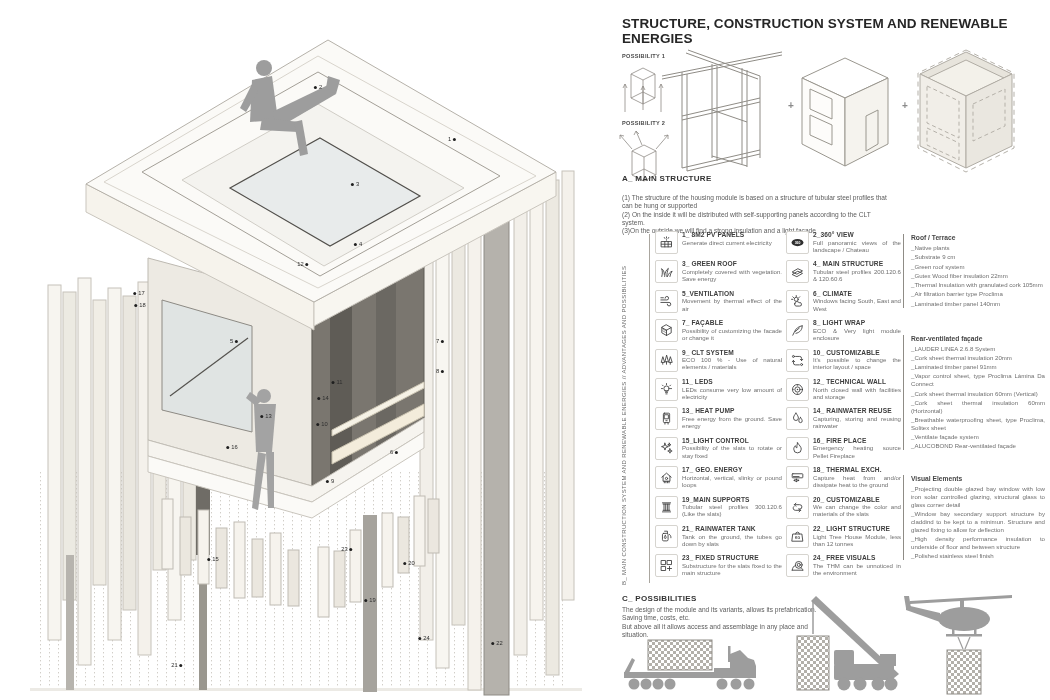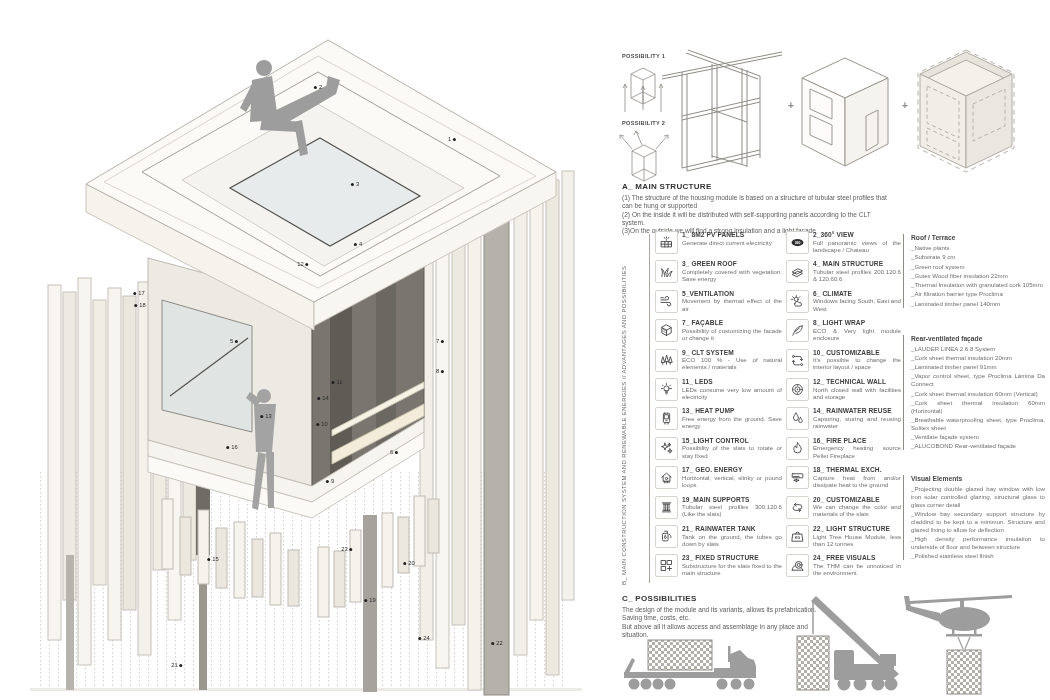--- a/index.html
+++ b/index.html
@@ -235,20 +235,21 @@
           <span class="num">23</span>
           <span class="dot"></span>
         </div>
         <div class="callout" style="left: 424px; top: 638px;">
           <span class="dot"></span>
           <span class="num">24</span>
         </div>
       </div>
   </div>
 
+  <div class="abs title">STRUCTURE, CONSTRUCTION SYSTEM AND RENEWABLE ENERGIES</div>
 
   <div class="abs poss-label" style="left:622px;top:53px;">POSSIBILITY 1</div>
   <svg class="abs" style="left:620px;top:62px;" width="46" height="54" viewBox="0 0 46 54">
     <g fill="none" stroke="#8f8c86" stroke-width=".8">
       <polygon points="23,6 35,12 23,18 11,12"></polygon>
         <polygon points="23,30 35,36 23,42 11,36"></polygon>
       <line x1="11" y1="12" x2="11" y2="36"></line>
         <line x1="35" y1="12" x2="35" y2="36"></line>
         <line x1="23" y1="18" x2="23" y2="42"></line>
       <line x1="5" y1="50" x2="5" y2="22"></line>
@@ -317,21 +318,21 @@
       <polygon points="51,48 97,26 97,98 51,120" fill="#eae7e0"></polygon>
       <g fill="none" stroke="#b5b1a9" stroke-dasharray="4 3">
         <polygon points="12,38 44,53 44,90 12,75"></polygon>
         <polygon points="12,80 44,95 44,112 12,97"></polygon>
         <polygon points="58,56 90,41 90,78 58,93"></polygon>
         <polygon points="51,2 99,25 99,100 51,124 3,100 3,25" stroke-dasharray="5 4"></polygon>
       </g>
     </g>
   </svg>
 
-  <div class="abs h-sec" style="left:622px;top:182px;">A_ MAIN STRUCTURE</div>
+  <div class="abs h-sec" style="left:622px;top:174px;">A_ MAIN STRUCTURE</div>
   <div id="para-a" class="abs para" style="left:622px;top:194px;width:272px;">
       <div>(1) The structure of the housing module is based on a structure of tubular steel profiles that can be hung or supported</div>
       <div>(2) On the inside it will be distributed with self-supporting panels according to the CLT system.</div>
       <div>(3)On the outside we will find a strong insulation and a light facade</div>
     </div>
 
   <div class="abs side-label">B_ MAIN CONSTRUCTION SYSTEM AND RENEWABLE ENERGIES // ADVANTAGES AND POSSIBILITIES</div>
   <div class="abs vrule"></div>
   <div id="features-grid" class="abs">
       <div class="feat">

